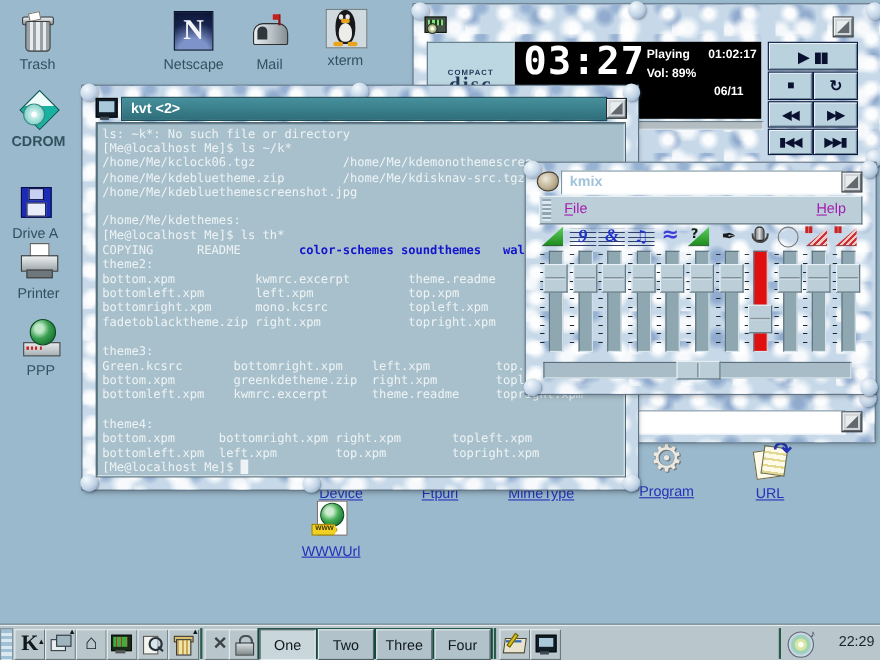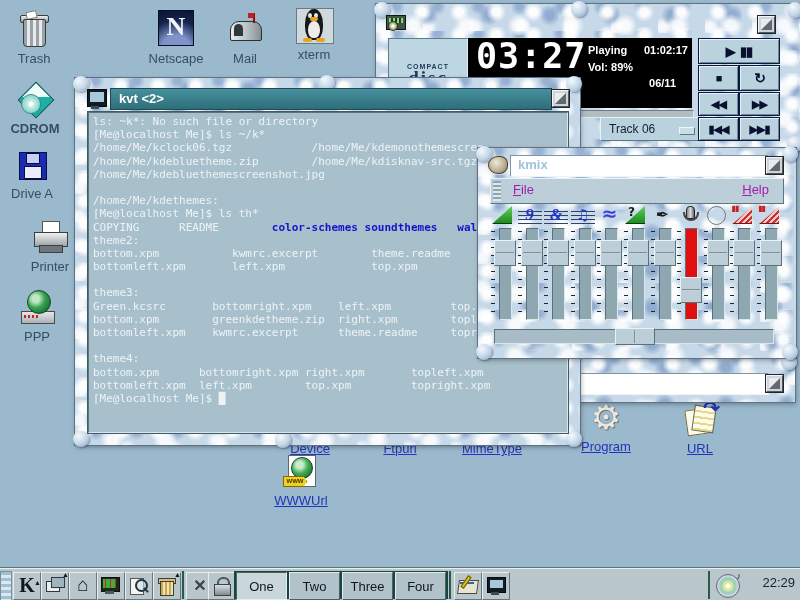--- a/index.html
+++ b/index.html
@@ -259,29 +259,29 @@
     </div>
   <div class="dlabel">xterm</div>
 </div>
 <div class="dicon" style="left:3px;top:80px;font-weight:bold;">
   <div class="art i-cdrom">
       <div class="sleeve"></div>
       <div class="disc"></div>
     </div>
   <div class="dlabel">CDROM</div>
 </div>
-<div class="dicon" style="left:0px;top:145px;">
+<div class="dicon" style="left:0px;top:163px;">
   <div class="art i-floppy">
       <div class="fd"></div>
       <div class="sh"></div>
       <div class="lb"></div>
     </div>
   <div class="dlabel">Drive A</div>
 </div>
-<div class="dicon" style="left:18px;top:218px;">
+<div class="dicon" style="left:3px;top:218px;">
   <div class="art i-printer">
       <div class="paper"></div>
       <div class="bdy"></div>
       <div class="tray"></div>
     </div>
   <div class="dlabel">Printer</div>
 </div>
 <div class="dicon" style="left:5px;top:288px;">
   <div class="art i-ppp">
       <div class="modem"></div>
@@ -339,24 +339,20 @@
     <div class="l2">disc</div>
   </div>
   <div class="lcd" style="left:92px;top:34px;width:224px;height:70px;">
     <div class="bigtime">03:27</div>
     <div class="lcdtxt" style="left:120px;top:6px;">Playing</div>
     <div class="lcdtxt" style="right:4px;top:6px;">01:02:17</div>
     <div class="lcdtxt" style="left:120px;top:23px;">Vol: 89%</div>
     <div class="lcdtxt" style="right:16px;top:23px;margin-top:16px;">06/11</div>
   </div>
   <div class="lcdstrip" style="left:92px;top:106px;width:224px;height:6px;"></div>
-  <div class="trackcombo" style="left:224px;top:113px;width:92px;height:22px;">
-    <span>Track 06</span>
-    <span class="grip"></span>
-  </div>
   <div class="cdbtn" style="left:322px;top:34px;width:80px;height:24px;font-size:13px;">
     <span>▶</span>&nbsp;&nbsp;<span>▮▮</span>
   </div>
   <div class="cdbtn" style="left:322px;top:61px;width:39px;height:24px;">■</div>
   <div class="cdbtn" style="left:363px;top:61px;width:39px;height:24px;font-size:14px;">↻</div>
   <div class="cdbtn" style="left:322px;top:88px;width:39px;height:22px;">◀◀</div>
   <div class="cdbtn" style="left:363px;top:88px;width:39px;height:22px;">▶▶</div>
   <div class="cdbtn" style="left:322px;top:113px;width:39px;height:22px;">▮◀◀</div>
   <div class="cdbtn" style="left:363px;top:113px;width:39px;height:22px;">▶▶▮</div>
 </div>
@@ -385,20 +381,22 @@
       <div class="tline"><span>/home/Me/kclock06.tgz            /home/Me/kdemonothemescree</span></div>
       <div class="tline"><span>/home/Me/kdebluetheme.zip        /home/Me/kdisknav-src.tgz</span></div>
       <div class="tline"><span>/home/Me/kdebluethemescreenshot.jpg</span></div>
       <div class="tline"><span></span></div>
       <div class="tline"><span>/home/Me/kdethemes:</span></div>
       <div class="tline"><span>[Me@localhost Me]$ ls th*</span></div>
       <div class="tline"><span>COPYING      README        </span><span class="seg-dir">color-schemes</span><span> </span><span class="seg-dir">soundthemes</span><span>   </span><span class="seg-dir">wal</span></div>
       <div class="tline"><span>theme2:</span></div>
       <div class="tline"><span>bottom.xpm           kwmrc.excerpt        theme.readme</span></div>
       <div class="tline"><span>bottomleft.xpm       left.xpm             top.xpm</span></div>
+      <div class="tline"><span>bottomright.xpm      mono.kcsrc           topleft.xpm</span></div>
+      <div class="tline"><span>fadetoblacktheme.zip right.xpm            topright.xpm</span></div>
       <div class="tline"><span></span></div>
       <div class="tline"><span>theme3:</span></div>
       <div class="tline"><span>Green.kcsrc       bottomright.xpm    left.xpm         top.xpm</span></div>
       <div class="tline"><span>bottom.xpm        greenkdetheme.zip  right.xpm        topleft.xpm</span></div>
       <div class="tline"><span>bottomleft.xpm    kwmrc.excerpt      theme.readme     topright.xpm</span></div>
       <div class="tline"><span></span></div>
       <div class="tline"><span>theme4:</span></div>
       <div class="tline"><span>bottom.xpm      bottomright.xpm right.xpm       topleft.xpm</span></div>
       <div class="tline"><span>bottomleft.xpm  left.xpm        top.xpm         topright.xpm</span></div>
       <div class="tline"><span>[Me@localhost Me]$ </span><span class="seg-cursor">█</span></div>

